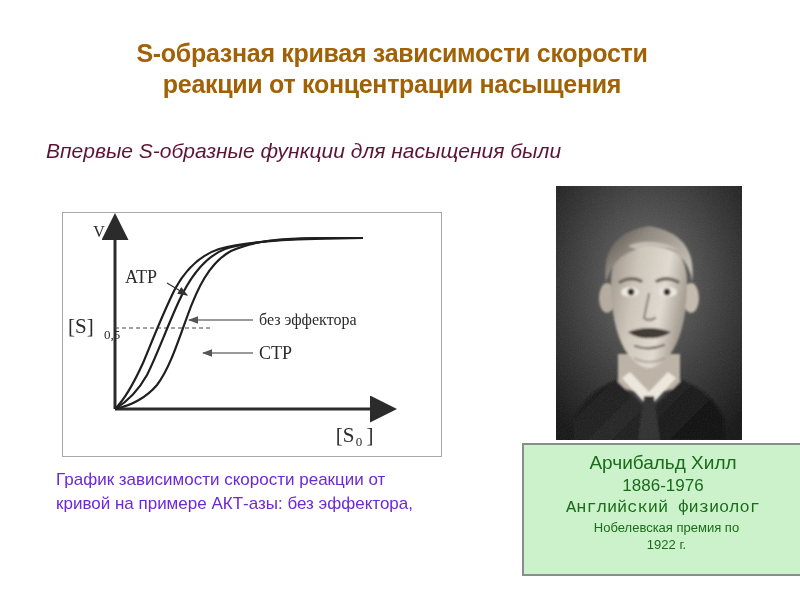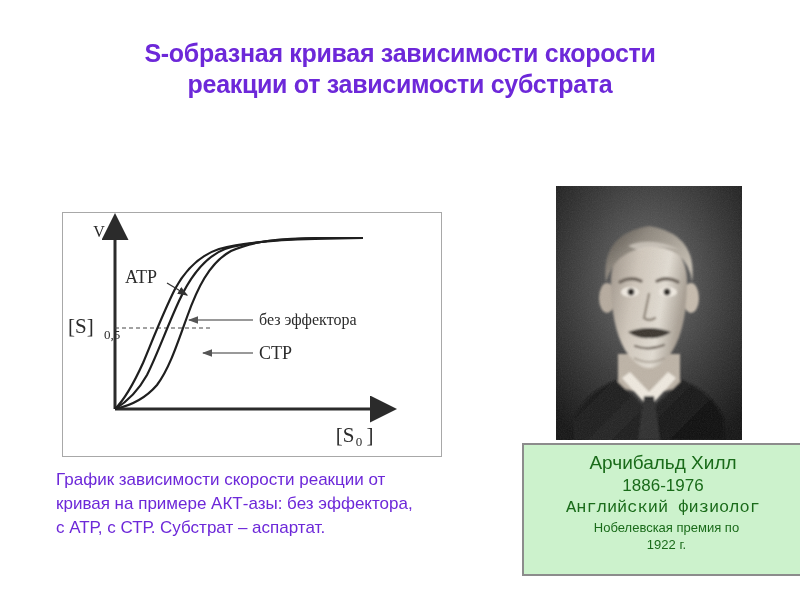--- a/index.html
+++ b/index.html
@@ -11,25 +11,25 @@
     width: 800px;
     height: 600px;
     position: relative;
     overflow: hidden;
     font-family: "Liberation Sans", sans-serif;
   }
 
   
   #slide-title {
     position: absolute;
-    left: 60px;
+    left: 52px;
     top: 38px;
     width: 680px;
     text-align: center;
-    color: #6d28d9;
+    color: #a16207;
     font-family: "Liberation Sans", sans-serif;
     font-weight: bold;
     font-size: 25px;
     line-height: 31px;
     letter-spacing: -0.3px;
   }
   #slide-title .line { display: block; white-space: nowrap; }
 
   
   #slide-subtitle {
@@ -126,24 +126,25 @@
     line-height: 17px;
     white-space: nowrap;
     padding-left: 7px;
   }
 </style>
 </head>
 <body>
 
 <div id="slide-title">
   <span class="line">S-образная кривая зависимости скорости</span>
-  <span class="line">реакции от зависимости субстрата</span>
+  <span class="line">реакции от концентрации насыщения</span>
 </div>
 
 <div id="slide-subtitle">
+  <span class="line">Впервые S-образные функции для насыщения были</span>
 </div>
 
 <div id="chart-figure">
   <svg width="378" height="243" viewBox="0 0 378 243" xmlns="http://www.w3.org/2000/svg">
     <defs>
       <marker id="axisArrow" markerWidth="9" markerHeight="9" refX="1" refY="4.5" orient="auto">
         <path d="M0,0 L9,4.5 L0,9 z" fill="#2b2b2b"></path>
       </marker>
       <marker id="thinArrow" markerWidth="8" markerHeight="8" refX="7" refY="4" orient="auto">
         <path d="M8,4 L0,1 L0,7 z" fill="#555555"></path>
@@ -195,22 +196,21 @@
     <text class="axis-text" x="196" y="112" font-size="16">без эффектора</text>
     <line x1="190" y1="107" x2="126" y2="107" stroke="#777777" stroke-width="1.3" marker-end="url(#thinArrow)"></line>
 
     <text class="axis-text" x="196" y="146" font-size="18">CTP</text>
     <line x1="190" y1="140" x2="140" y2="140" stroke="#777777" stroke-width="1.3" marker-end="url(#thinArrow)"></line>
   </svg>
 </div>
 
 <div id="chart-caption">
   <span class="line">График зависимости скорости реакции от</span>
-  <span class="line">кривая на примере АКТ-азы: без эффектора,</span>
-  <span class="line">с АТР, с СТР. Субстрат – аспартат.</span>
+  <span class="line">кривой на примере АКТ-азы: без эффектора,</span>
 </div>
 
 <div id="portrait">
   <svg width="186" height="254" viewBox="0 0 186 254" xmlns="http://www.w3.org/2000/svg">
     <defs>
       <radialGradient id="bgGrad" cx="50%" cy="38%" r="72%">
         <stop offset="0%" stop-color="#6f6f6f"></stop>
         <stop offset="55%" stop-color="#3c3c3c"></stop>
         <stop offset="100%" stop-color="#141414"></stop>
       </radialGradient>

